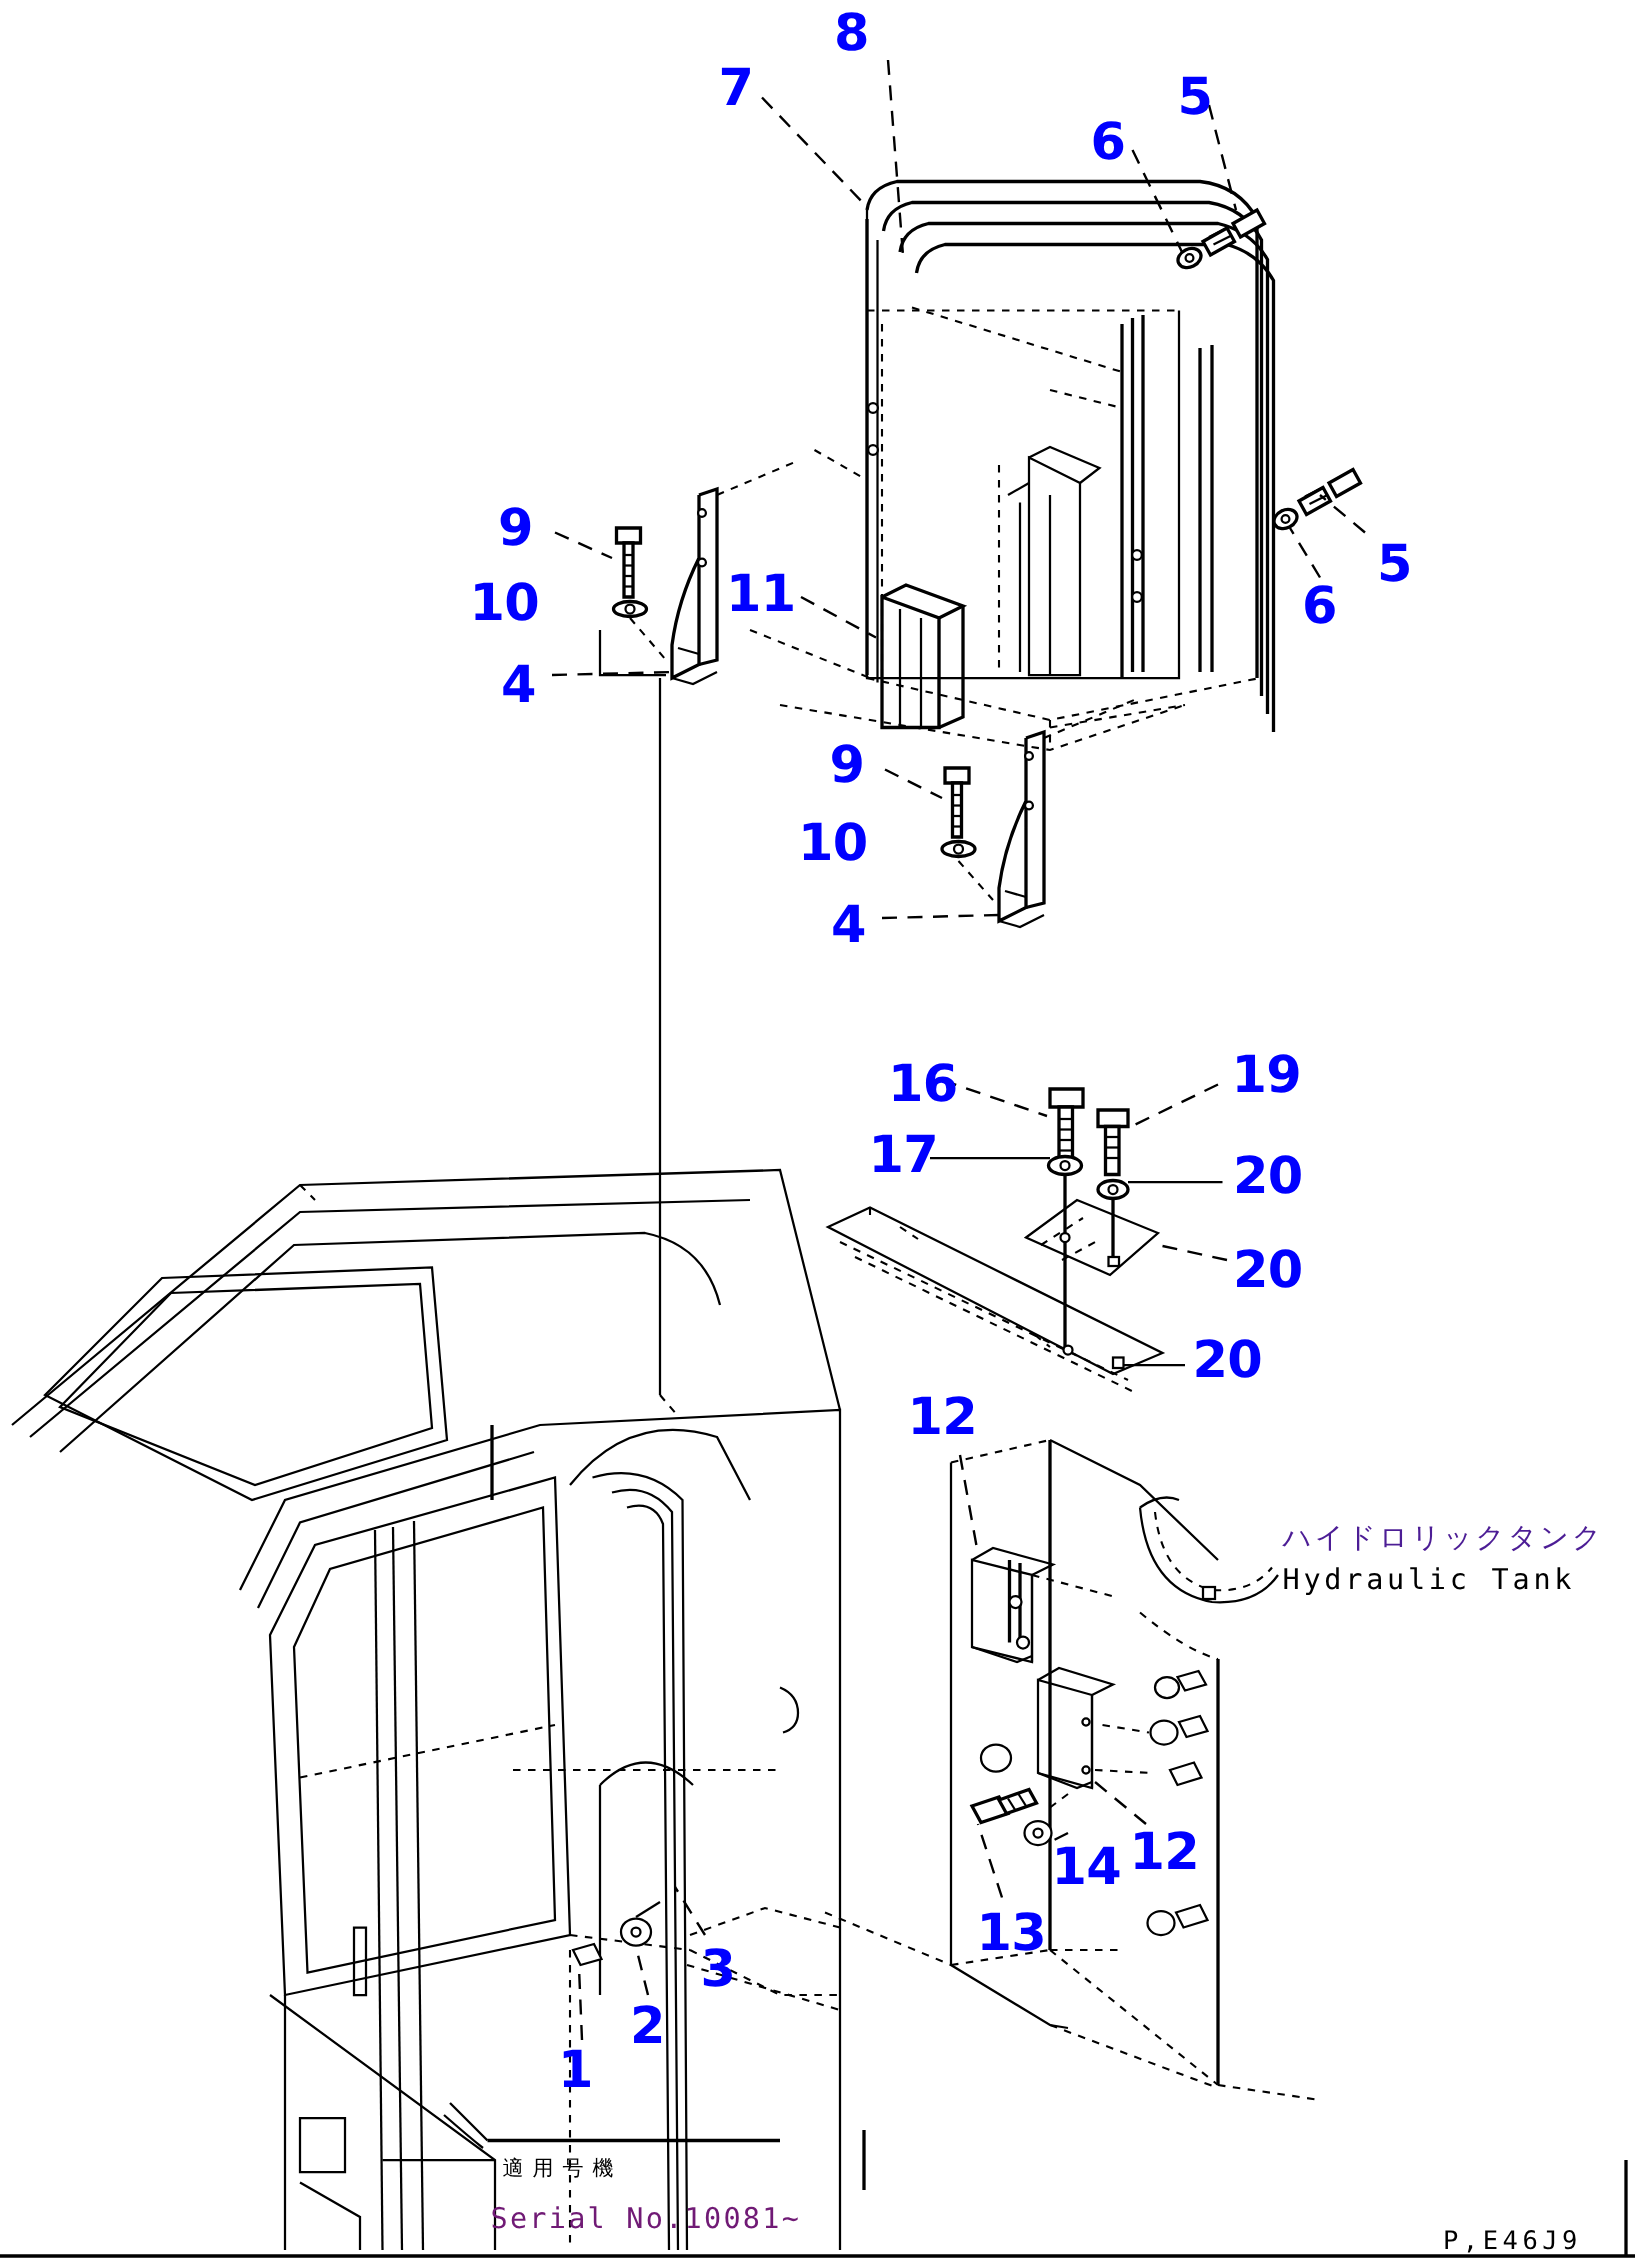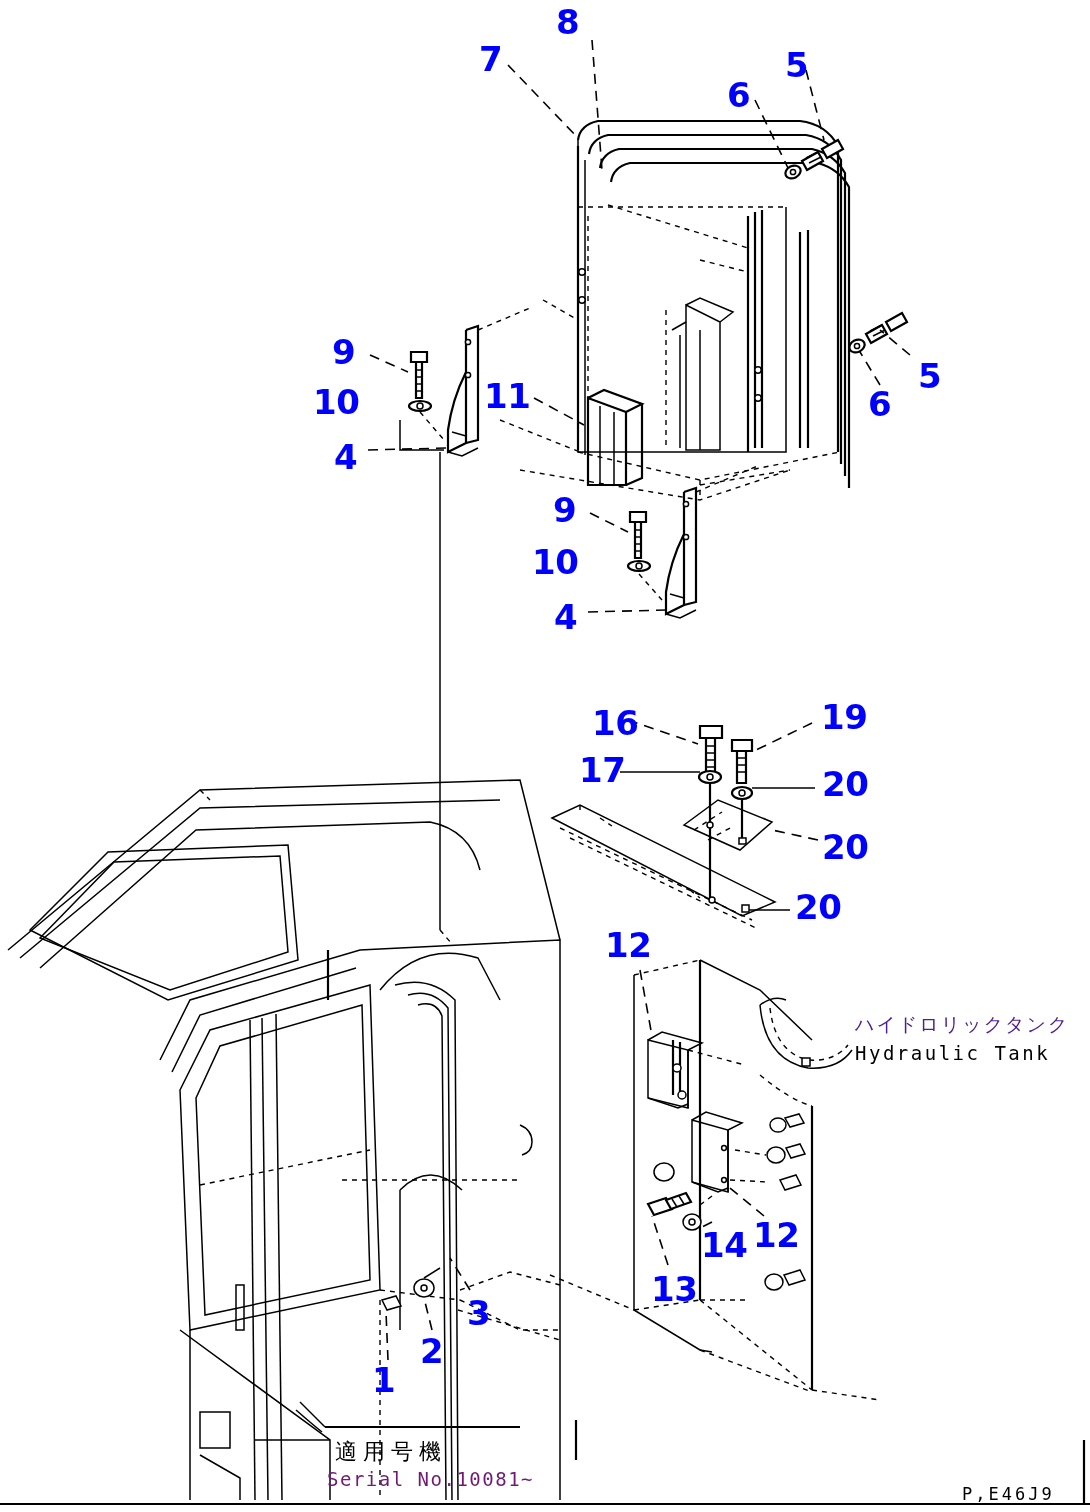--- a/index.html
+++ b/index.html
@@ -49,21 +49,21 @@
     color: #000000;
     font-family: "DejaVu Sans Mono", monospace;
     font-size: 19px;
     letter-spacing: 2.5px;
     white-space: nowrap;
   }
   .serial-jp {
     position: absolute;
     color: #000000;
     font-family: "DejaVu Sans", sans-serif;
-    font-size: 22px;
+    font-size: 14px;
     letter-spacing: 6px;
     white-space: nowrap;
   }
   .serial-no {
     position: absolute;
     color: #701a75;
     font-family: "DejaVu Sans Mono", monospace;
     font-size: 19px;
     letter-spacing: 1.5px;
     white-space: nowrap;

